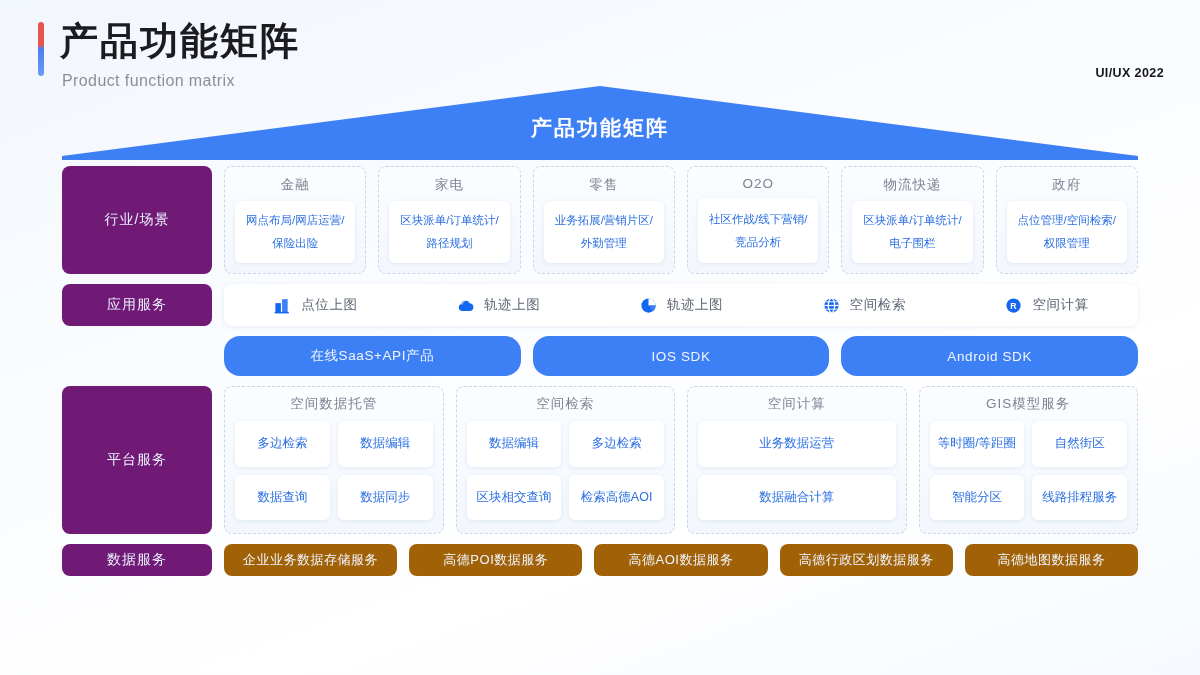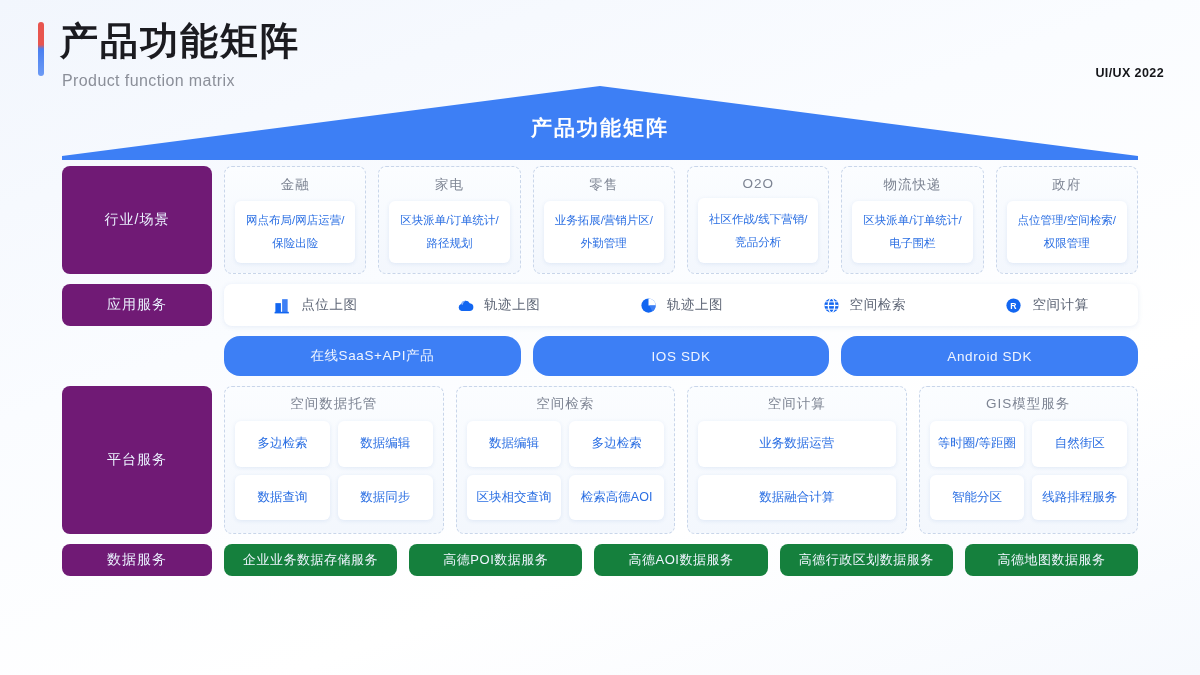--- a/index.html
+++ b/index.html
@@ -219,21 +219,21 @@
     font-size: 12.5px;
     color: #2b6fe3;
     text-align: center;
     padding: 0 4px;
   }
 
   
   .row-data { height: 32px; }
   .data-btn {
     flex: 1;
-    background: #15803d;
+    background: #a16207;
     border-radius: 8px;
     color: #f0f5ff;
     display: flex;
     align-items: center;
     justify-content: center;
     font-size: 13px;
     letter-spacing: 0.5px;
   }
 
   

